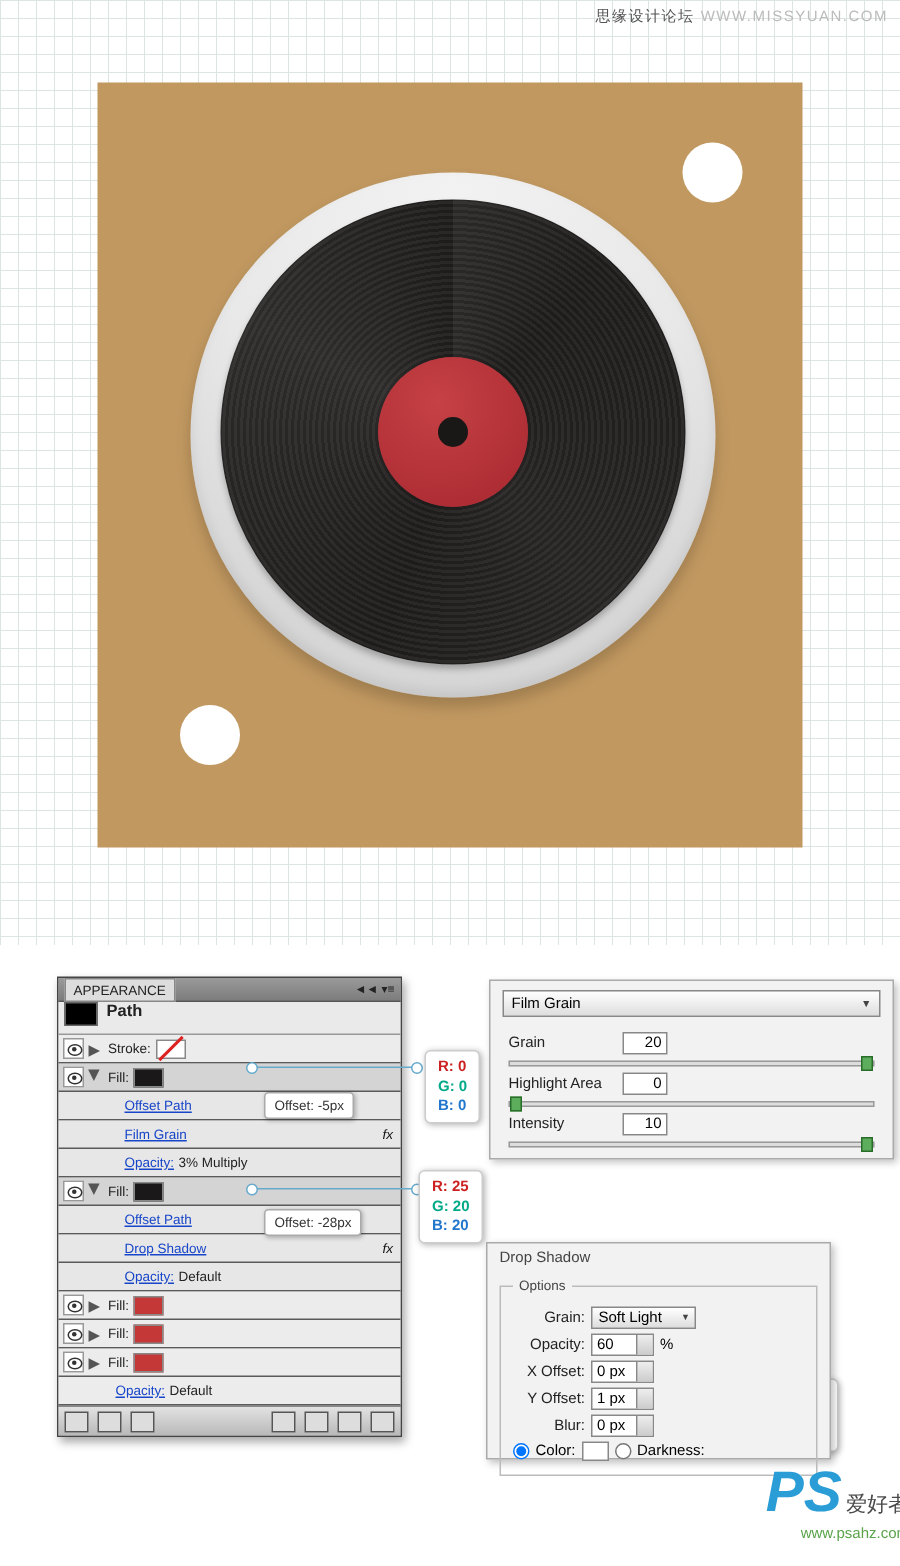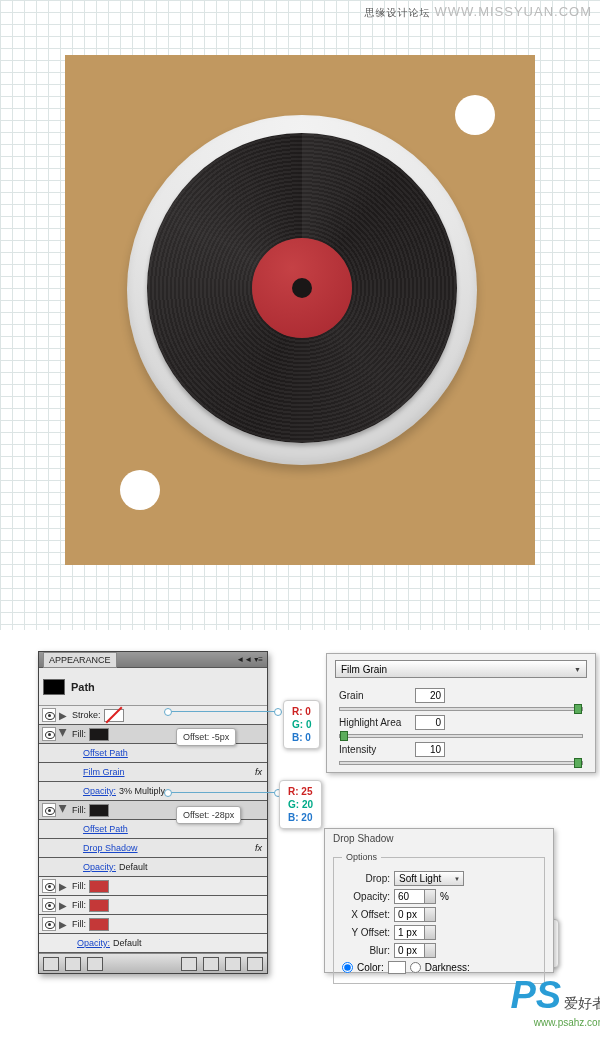--- a/index.html
+++ b/index.html
@@ -1,33 +1,33 @@
 <!DOCTYPE html>
 <html><head>
 <meta charset="utf-8">
 <style>
 *{box-sizing:border-box;margin:0;padding:0;font-family:Tahoma,Arial,sans-serif;font-size:10px}
 body{width:600px;height:1044px;background:#fff;position:relative;overflow:hidden}
 .canvas{position:absolute;top:0;left:0;width:600px;height:630px;background:#fff;background-image:linear-gradient(#dce4e4 1px,transparent 1px),linear-gradient(90deg,#dce4e4 1px,transparent 1px);background-size:12px 12px}
 .watermark-top{position:absolute;top:4px;right:8px;color:#777;font-size:11px;letter-spacing:1px}
 .watermark-top .cn{color:#555}
-.watermark-top .url{color:#bbb;font-size:13px}
+.watermark-top .url{color:#bbb;font-size:10px}
 .art{position:absolute;left:65px;top:55px;width:470px;height:510px;background:#c19860}
 .wc{width:40px;height:40px;border-radius:50%;background:#fff;position:absolute}
 .record-wrap{position:absolute;left:62px;top:60px;width:350px;height:350px;border-radius:50%;background:radial-gradient(circle at 50% 5%,#f2f2f2,#e8e8e8 45%,#d6d6d6 80%);box-shadow:0 6px 10px rgba(0,0,0,.18),inset 0 -4px 8px rgba(0,0,0,.08)}
 .record{position:absolute;left:20px;top:18px;width:310px;height:310px;border-radius:50%;background:radial-gradient(circle,#2d2a2a 0 38%,#1a1818 56%,#2b2828 72%,#161414 100%);background-image:repeating-radial-gradient(circle,#2a2727 0 2px,#1e1b1b 2px 4px);box-shadow:0 3px 4px rgba(0,0,0,.25)}
 .record::before{content:"";position:absolute;inset:0;border-radius:50%;background:conic-gradient(rgba(255,255,255,.06) 0deg,transparent 40deg,rgba(255,255,255,.04) 140deg,transparent 200deg,rgba(255,255,255,.07) 300deg,transparent 360deg)}
 .label{position:absolute;left:105px;top:105px;width:100px;height:100px;border-radius:50%;background:radial-gradient(circle at 40% 30%,#c54145,#a7272f)}
 .label::after{content:"";position:absolute;left:40px;top:40px;width:20px;height:20px;border-radius:50%;background:#1a1717}
 .bottom{position:absolute;top:645px;left:16px;width:600px;height:399px;background:#fff}
 .panel{position:absolute;left:22px;top:6px;width:230px;background:linear-gradient(#8e8e8e,#6e6e6e);border:1px solid #444;box-shadow:2px 3px 6px rgba(0,0,0,.35)}
 .panel-tab{height:16px;background:linear-gradient(#9a9a9a,#7c7c7c);display:flex;align-items:center;padding:0 4px;border-bottom:1px solid #555}
 .panel-tab span{font-size:9px;color:#222;padding:2px 5px;background:#ddd;border:1px solid #888}
 .panel-tab .ctrls{margin-left:auto;color:#222;font-size:8px}
-.panel-head{height:38px;background:#eaeaea;display:flex;align-items:center;padding:0 4px;border-bottom:1px solid #999}
+.panel-head{height:22px;background:#eaeaea;display:flex;padding:0 4px;border-bottom:1px solid #999}
 .panel-head .sw{width:22px;height:16px;background:#000;border:1px solid #666;margin-right:6px}
 .panel-head .t{font-weight:bold;color:#222;font-size:11px}
 .row{height:19px;display:flex;align-items:center;padding:0 3px;gap:3px;border-bottom:1px solid #5a5a5a}
 .row.light{background:#ececec}
 .row.med{background:#d4d4d4}
 .row.sub{background:#e7e7e7;padding-left:44px}
 .eye{width:14px;height:14px;border:1px solid #999;background:#fff;position:relative}
 .eye::after{content:"";position:absolute;left:2px;top:3px;width:8px;height:6px;border-radius:50%;border:1px solid #333}
 .eye::before{content:"";position:absolute;left:5px;top:5px;width:3px;height:3px;background:#333;border-radius:50%}
 .tw{width:10px;height:10px;color:#555}
@@ -240,21 +240,21 @@
           <div class="th" style="right:0"></div>
         </div>
       </div>
   </div>
 
   <div id="dropshadow" class="prop-box">
     <div style="padding:4px 8px;color:#444">Drop Shadow</div>
     <fieldset>
       <legend>Options</legend>
       <div class="drow">
-          <div class="dl">Drop:</div>
+          <div class="dl">Grain:</div>
           <div class="dsel">
             <span>Soft Light</span>
           </div>
         </div>
       <div class="drow">
           <div class="dl">Opacity:</div>
           <div class="spin">
             <span>60</span>
           </div>
           <span>%</span>

